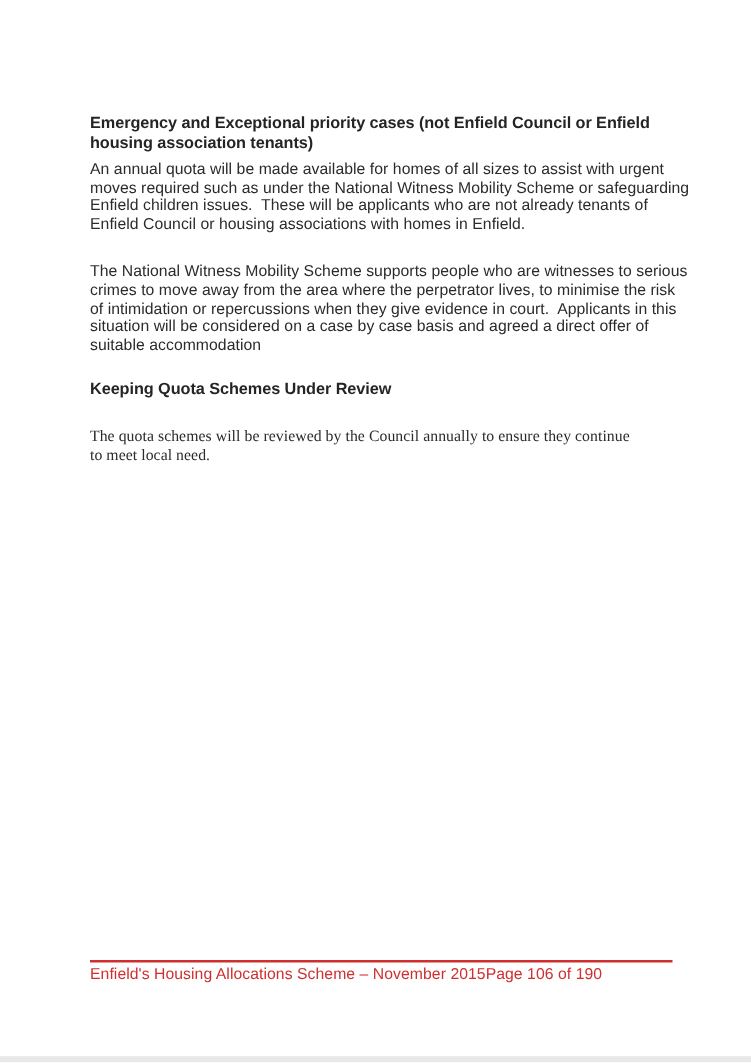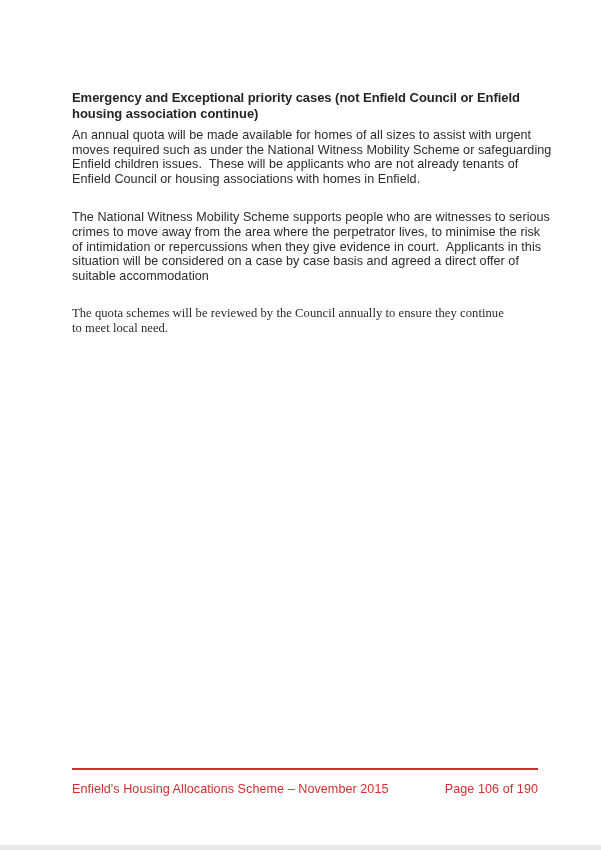--- a/index.html
+++ b/index.html
@@ -43,22 +43,22 @@
 
   .footer {
     position: absolute;
     left: 72px; top: 768px;
     width: 466px;
     border-top: 2px solid #cf2f2f;
     color: #cf2f2f;
   }
   .footer-text {
     display: flex;
-    justify-content: space-between;
-    padding-top: 11px;
+    justify-content: flex-start;
+    padding-top: 1px;
     font-size: 12.6px;
     line-height: 16px;
     letter-spacing: 0.05px;
     white-space: pre;
   }
   .page-edge {
     position: absolute;
     left: 0; bottom: 0;
     width: 100%; height: 5px;
     background: #e8e8e8;
@@ -66,33 +66,34 @@
 </style>
 </head>
 <body>
 
 <div class="page">
 
   <div class="content">
 
 
     <h2 class="heading h-emergency">Emergency and Exceptional priority cases (not Enfield Council or Enfield
-housing association continue)</h2>
+housing association tenants)</h2>
 
     <p class="para p-quota">An annual quota will be made available for homes of all sizes to assist with urgent
 moves required such as under the National Witness Mobility Scheme or safeguarding
 Enfield children issues.  These will be applicants who are not already tenants of
 Enfield Council or housing associations with homes in Enfield.</p>
 
     <p class="para p-witness">The National Witness Mobility Scheme supports people who are witnesses to serious
 crimes to move away from the area where the perpetrator lives, to minimise the risk
 of intimidation or repercussions when they give evidence in court.  Applicants in this
 situation will be considered on a case by case basis and agreed a direct offer of
 suitable accommodation</p>
 
+    <h2 class="heading h-review">Keeping Quota Schemes Under Review</h2>
 
     <p class="para p-review">The quota schemes will be reviewed by the Council annually to ensure they continue
 to meet local need.</p>
 
   </div>
 
   <div class="footer">
     <div class="footer-text">
       <span>Enfield's Housing Allocations Scheme – November 2015</span>
       <span>Page 106 of 190</span>

